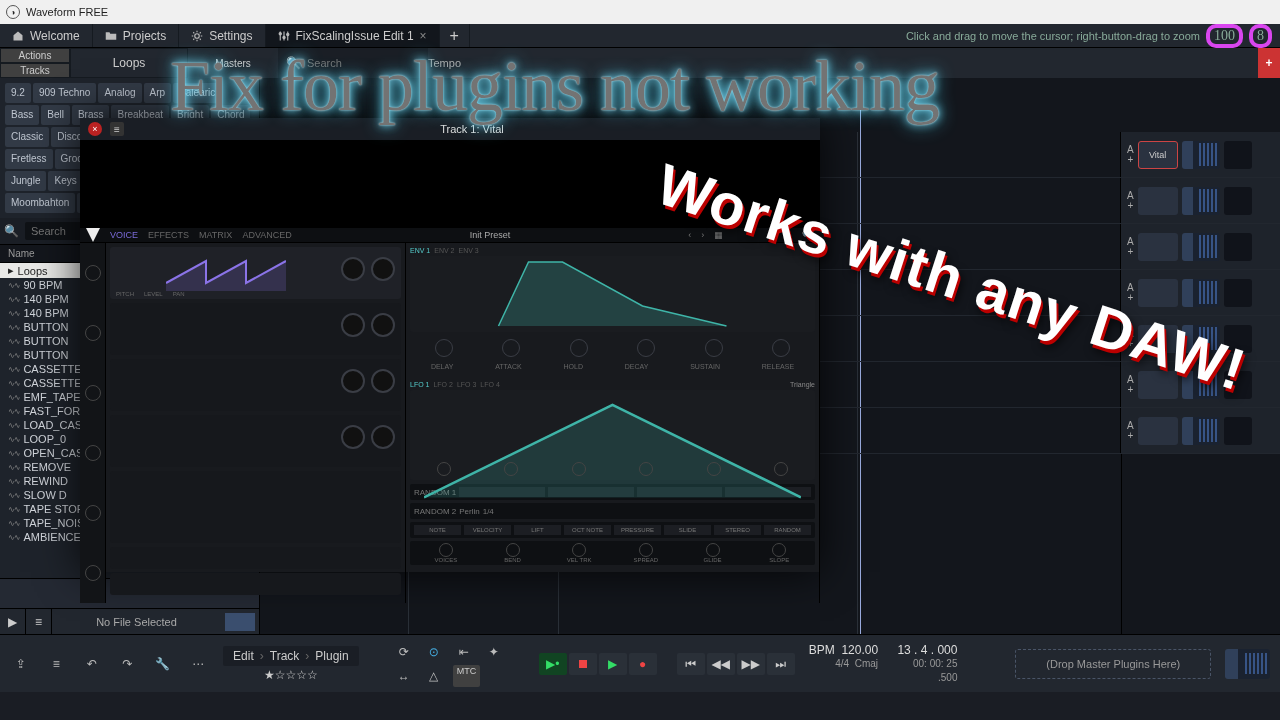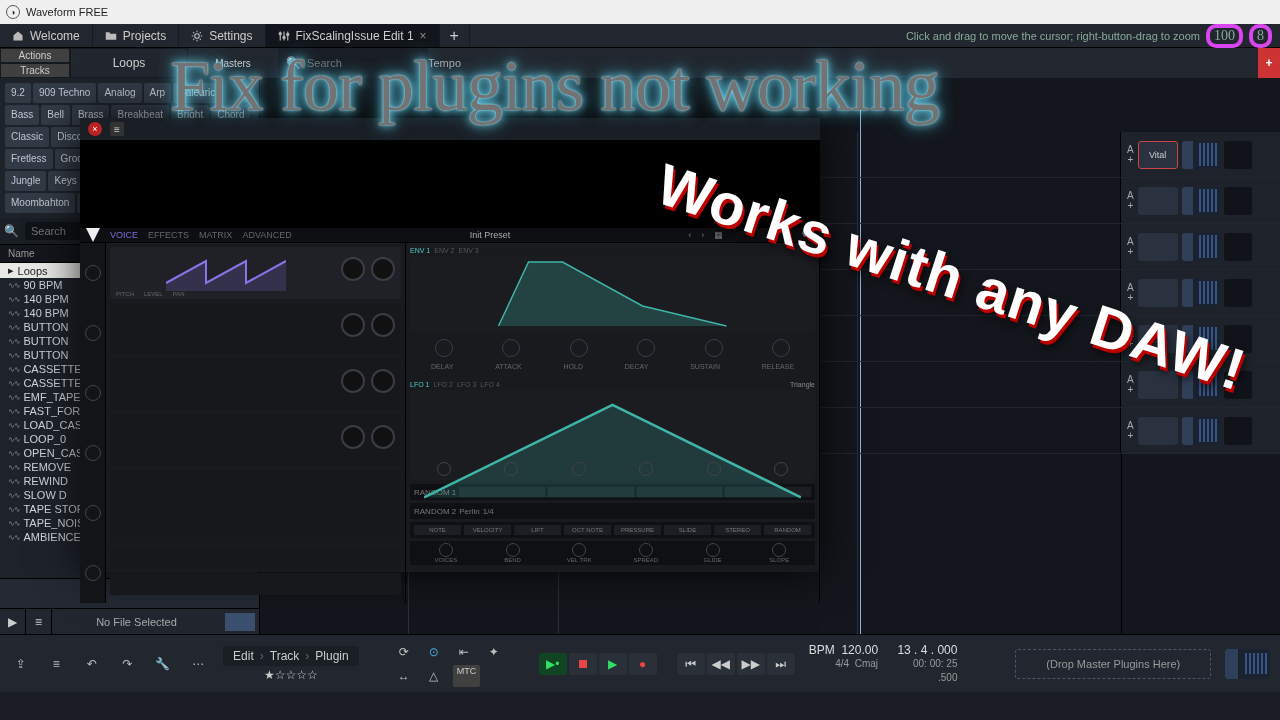--- a/index.html
+++ b/index.html
@@ -436,20 +436,21 @@
   </div>
 
   <div class="dropzone">(Drop Master Plugins Here)</div>
   <div class="minimixer"></div>
 </div>
 
 <div class="pluginwin">
   <div class="ptitle">
     <div class="close">×</div>
     <div class="menu">≡</div>
+    <div class="name">Track 1: Vital</div>
   </div>
   <div class="black"></div>
   <div class="vital">
     <div class="vital-hdr">
       <div class="logo"></div>
       <span class="vtab on">VOICE</span>
       <span class="vtab">EFFECTS</span>
       <span class="vtab">MATRIX</span>
       <span class="vtab">ADVANCED</span>
       <span class="center">Init Preset</span>

